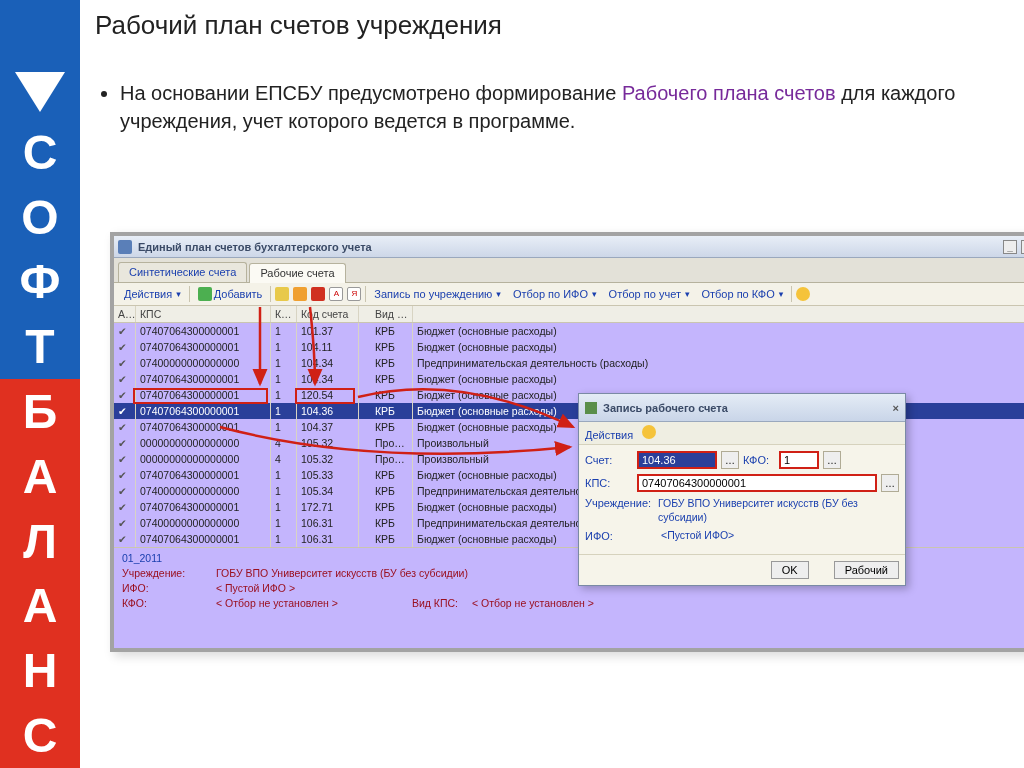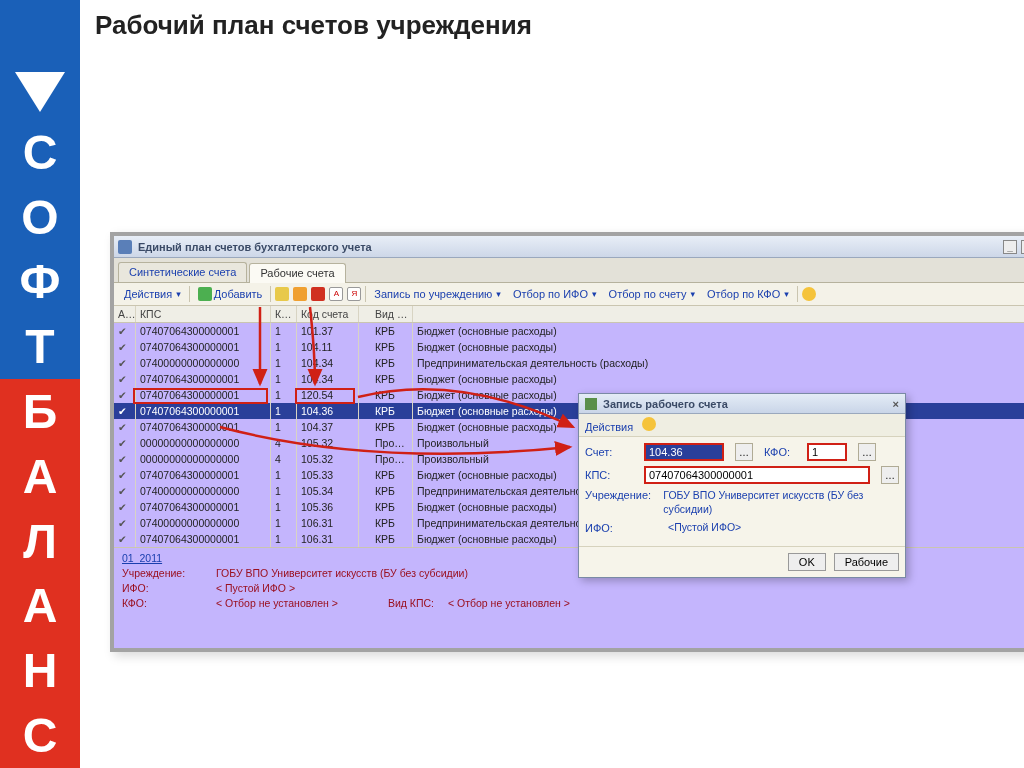--- a/index.html
+++ b/index.html
@@ -17,21 +17,21 @@
     font-weight: bold;
   }
   .logo-top { background: #1a60b8; height: 120px; display:flex; align-items:flex-end; justify-content:center; padding-bottom:8px;}
   .logo-top svg { width: 50px; height: 40px; }
   .logo-text { flex:1; display:flex; flex-direction:column; }
   .logo-char { flex:1; display:flex; align-items:center; justify-content:center; font-size: 48px; color:#fff; }
   .lc-blue { background:#1a60b8; }
   .lc-red  { background:#e03020; }
 
   .content { position:absolute; left:95px; top:10px; right:10px; }
-  .heading { font-size: 26px; font-weight:bold; color:#222; margin-bottom: 38px; }
+  .heading { font-size: 26px; font-weight:normal; color:#222; margin-bottom: 38px; }
   ul.bullets { margin-left: 25px; font-size: 20px; color:#222; line-height:1.4; margin-bottom: 18px; }
   ul.bullets .highlight { color:#772a9a; }
 
   
   .app-window {
     position:absolute; left:110px; top:232px; width:951px; height:420px;
     border:4px solid #a3a3a3; background:#c4b5fd;
     font-size:11px; font-family: Tahoma, Arial, sans-serif;
     box-shadow: 4px 4px 10px rgba(0,0,0,.15);
   }
@@ -62,45 +62,45 @@
   .ghead > div, .grow > div { padding:2px 4px; border-right:1px solid #d8d4c3; overflow:hidden; white-space:nowrap;}
   .c-a{width:22px;} .c-kps{width:135px;} .c-k{width:26px;} .c-code{width:62px;} .c-vid{width:42px;margin-left:12px;} .c-name{flex:1;}
   .gbody { max-height:225px; overflow:hidden; }
   .grow { display:flex; font-size:10.5px; color:#222; height:16px; align-items:center;}
   .grow:nth-child(even){}
   .grow .chk{color:#555;}
   .grow.selected { background:#2a3f9a; color:#fff; }
   .grow.selected .chk{color:#fff;}
 
   .gfoot { border-top:1px solid #cac5b0; padding:4px 8px; font-size:10.5px; }
-  .gfoot-link{color:#1a3fae; text-decoration:underline;}
+  .gfoot-link{color:#1a3fae; }
   .gfoot-row{display:flex; gap:14px; margin-top:3px;}
   .gfoot-row .lbl{color:#9a1020; width:80px;}
   .gfoot-row .val{color:#9a1020;}
   .gfoot-row .val2{color:#9a1020;}
 
   
   .popup {
     position:absolute; left:578px; top:393px; width:328px;
     border:1px solid #7a8aa5; background:#f6f4ea;
     box-shadow:3px 3px 8px rgba(0,0,0,.25);
     font-size:11px;
   }
-  .popup .p-title{height:20px;background:linear-gradient(#e4ecf6,#c9d5e8);border-bottom:1px solid #9aa8bd;display:flex;align-items:center;padding:0 6px;font-weight:bold;color:#3a4a66;}
+  .popup .p-title{height:28px;background:linear-gradient(#e4ecf6,#c9d5e8);border-bottom:1px solid #9aa8bd;display:flex;align-items:center;padding:0 6px;font-weight:bold;color:#3a4a66;}
   .popup .p-title .x{margin-left:auto;font-weight:bold;color:#555;}
   .popup .p-tool{padding:3px 6px;background:#efeee2;border-bottom:1px solid #d6d2bd;}
   .popup .p-tool .tbtn{color:#1a3fae;}
   .popup .body{padding:6px;}
-  .popup .frow{display:flex;align-items:center;margin-bottom:5px;gap:11px;}
+  .popup .frow{display:flex;align-items:center;margin-bottom:5px;gap:4px;}
   .popup .frow .flbl{width:48px;color:#1a3fae;}
   .popup input{height:18px;border:1px solid #b0ab95;background:#fff;padding:0 3px;font-size:11px;}
   .popup .red-box{border:2px solid #d02015 !important;}
   .popup .sel-btn{width:18px;height:18px;border:1px solid #b0ab95;background:#eee;display:inline-flex;align-items:center;justify-content:center;font-size:10px;}
   .popup .info{color:#1a3fae;margin-left:54px;font-size:10.5px;line-height:1.3;}
-  .popup .btns{display:flex;justify-content:flex-end;gap:8px;padding:6px;border-top:1px solid #d6d2bd;}
+  .popup .btns{display:flex;justify-content:flex-end;gap:25px;padding:6px;border-top:1px solid #d6d2bd;}
   .popup .btns button{padding:2px 10px;border:1px solid #999;background:#eee;font-size:11px;}
 
   
   .arrows{position:absolute;left:110px;top:232px;width:885px;height:420px;pointer-events:none;}
   .arrows svg{width:100%;height:100%;}
   .red-frame{position:absolute;border:2px solid #d02015;pointer-events:none;}
 </style>
 </head>
 <body>
 
@@ -119,20 +119,25 @@
       <div class="logo-char lc-red">А</div>
       <div class="logo-char lc-red">Л</div>
       <div class="logo-char lc-red">А</div>
       <div class="logo-char lc-red">Н</div>
       <div class="logo-char lc-red">С</div>
     </div>
 </div>
 
 <div class="content">
   <div class="heading">Рабочий план счетов учреждения</div>
+  <ul class="bullets">
+    <li>
+      <span>На основании ЕПСБУ предусмотрено формирование </span><span class="highlight">Рабочего плана счетов</span><span> для каждого учреждения, учет которого ведется в программе.</span>
+    </li>
+  </ul>
 </div>
 
 <div class="app-window">
   <div class="titlebar">
     <span class="tt-icon"></span>
     <span>Единый план счетов бухгалтерского учета</span>
     <div class="win-btns">
       <span>_</span>
       <span>□</span>
       <span>×</span>
@@ -153,21 +158,21 @@
       </span>
     <span class="sep"></span>
     <span class="tb-icon ic-yellow"></span>
     <span class="tb-icon ic-pencil"></span>
     <span class="tb-icon ic-red"></span>
     <span class="tb-icon ic-az">A</span>
     <span class="tb-icon ic-az">Я</span>
     <span class="sep"></span>
     <span class="tbtn dd">Запись по учреждению</span>
     <span class="tbtn dd">Отбор по ИФО</span>
-    <span class="tbtn dd">Отбор по счету</span>
+    <span class="tbtn dd">Отбор по учет</span>
     <span class="tbtn dd">Отбор по КФО</span>
     <span class="sep"></span>
     <span class="tb-icon ic-help"></span>
   </div>
 
   <div class="grid">
     <div class="ghead">
       <div class="c-a">А…</div>
       <div class="c-kps">КПС</div>
       <div class="c-k">К…</div>
@@ -260,21 +265,21 @@
           <div class="c-kps">07400000000000000</div>
           <div class="c-k">1</div>
           <div class="c-code">105.34</div>
           <div class="c-vid">КРБ</div>
           <div class="c-name">Предпринимательская деятельность (расходы)</div>
         </div>
         <div class="grow">
           <div class="c-a chk">✔</div>
           <div class="c-kps">07407064300000001</div>
           <div class="c-k">1</div>
-          <div class="c-code">105.36</div>
+          <div class="c-code">172.71</div>
           <div class="c-vid">КРБ</div>
           <div class="c-name">Бюджет (основные расходы)</div>
         </div>
         <div class="grow">
           <div class="c-a chk">✔</div>
           <div class="c-kps">07400000000000000</div>
           <div class="c-k">1</div>
           <div class="c-code">106.31</div>
           <div class="c-vid">КРБ</div>
           <div class="c-name">Предпринимательская деятельность (расходы)</div>
@@ -296,21 +301,21 @@
       <span class="lbl">Учреждение:</span>
       <span class="val">ГОБУ ВПО Университет искусств (БУ без субсидии)</span>
     </div>
     <div class="gfoot-row">
       <span class="lbl">ИФО:</span>
       <span class="val">&lt; Пустой ИФО &gt;</span>
     </div>
     <div class="gfoot-row">
       <span class="lbl">КФО:</span>
       <span class="val">&lt; Отбор не установлен &gt;</span>
-      <span class="lbl" style="width:auto;margin-left:36px">Вид КПС:</span>
+      <span class="lbl" style="width:auto;margin-left:60px">Вид КПС:</span>
       <span class="val2">&lt; Отбор не установлен &gt;</span>
     </div>
   </div>
 </div>
 
 <div class="popup">
   <div class="p-title">
     <span class="tt-icon" style="width:12px;height:12px;background:#5a8f4a;margin-right:6px;display:inline-block"></span>
     <span>Запись рабочего счета</span>
     <span class="x">×</span>
@@ -337,21 +342,21 @@
       <span class="flbl" style="width:72px">Учреждение:</span>
       <span class="info" style="margin-left:0">ГОБУ ВПО Университет искусств (БУ без субсидии)</span>
     </div>
     <div class="frow">
       <span class="flbl" style="width:72px">ИФО:</span>
       <span class="info" style="margin-left:0">&lt;Пустой ИФО&gt;</span>
     </div>
   </div>
   <div class="btns">
     <button>OK</button>
-    <button>Рабочие</button>
+    <button>Рабочий</button>
   </div>
 </div>
 
 <div class="red-frame" style="left:133px; top:388px; width:135px; height:16px;"></div>
 <div class="red-frame" style="left:295px; top:388px; width:60px; height:16px;"></div>
 
 <div class="arrows">
   <svg>
     <defs>
       <marker id="ah" markerWidth="8" markerHeight="8" refX="6" refY="3" orient="auto">

